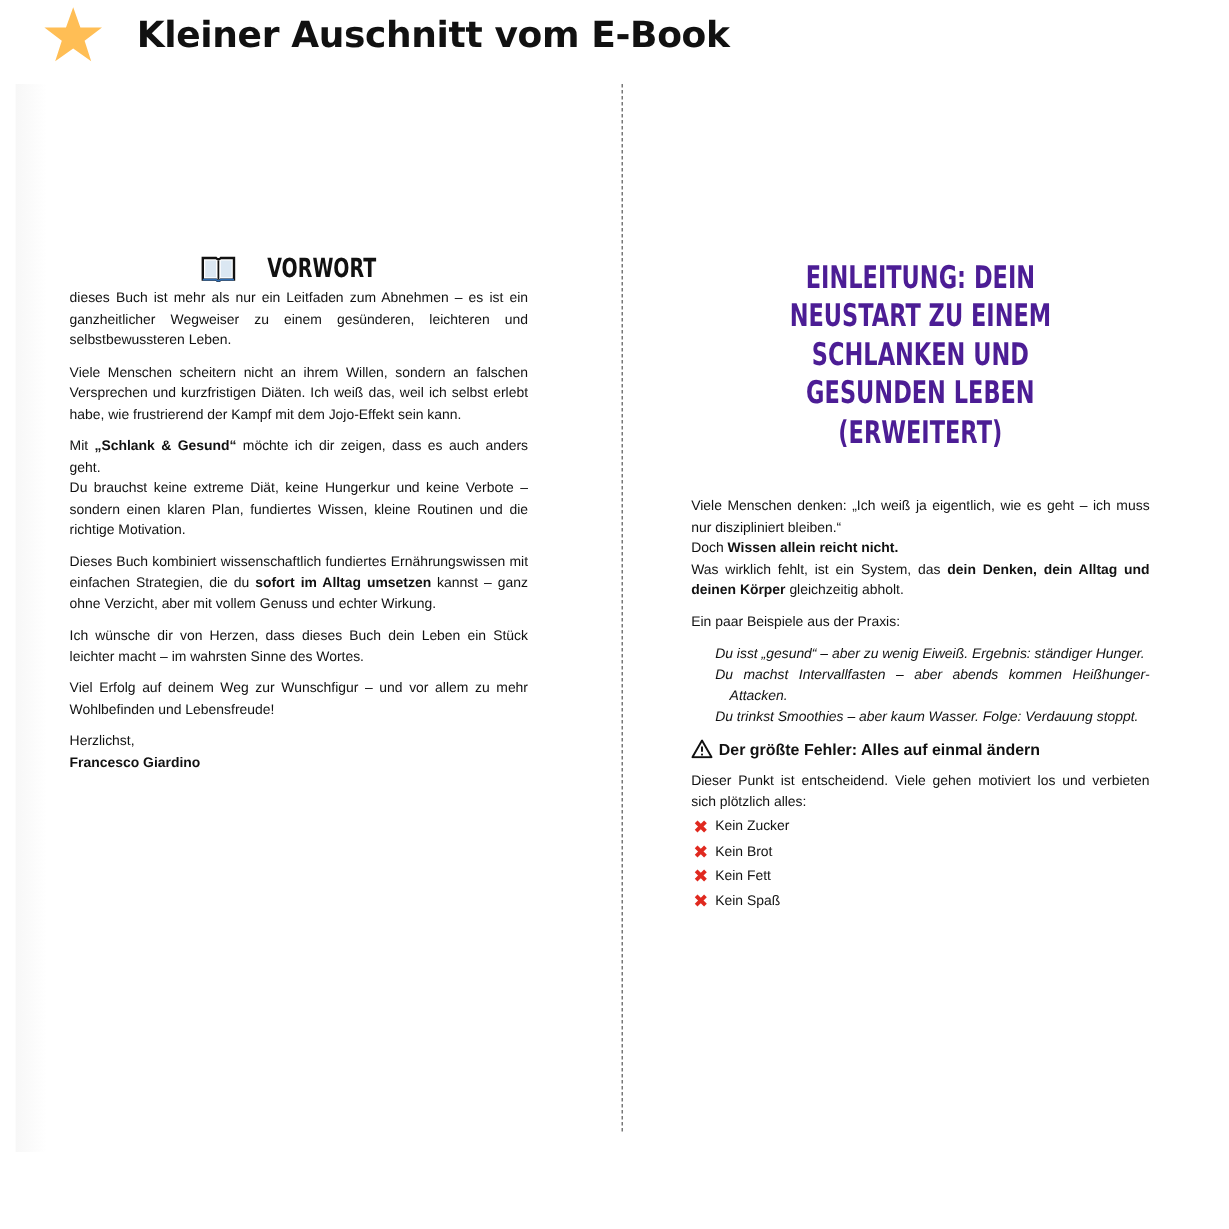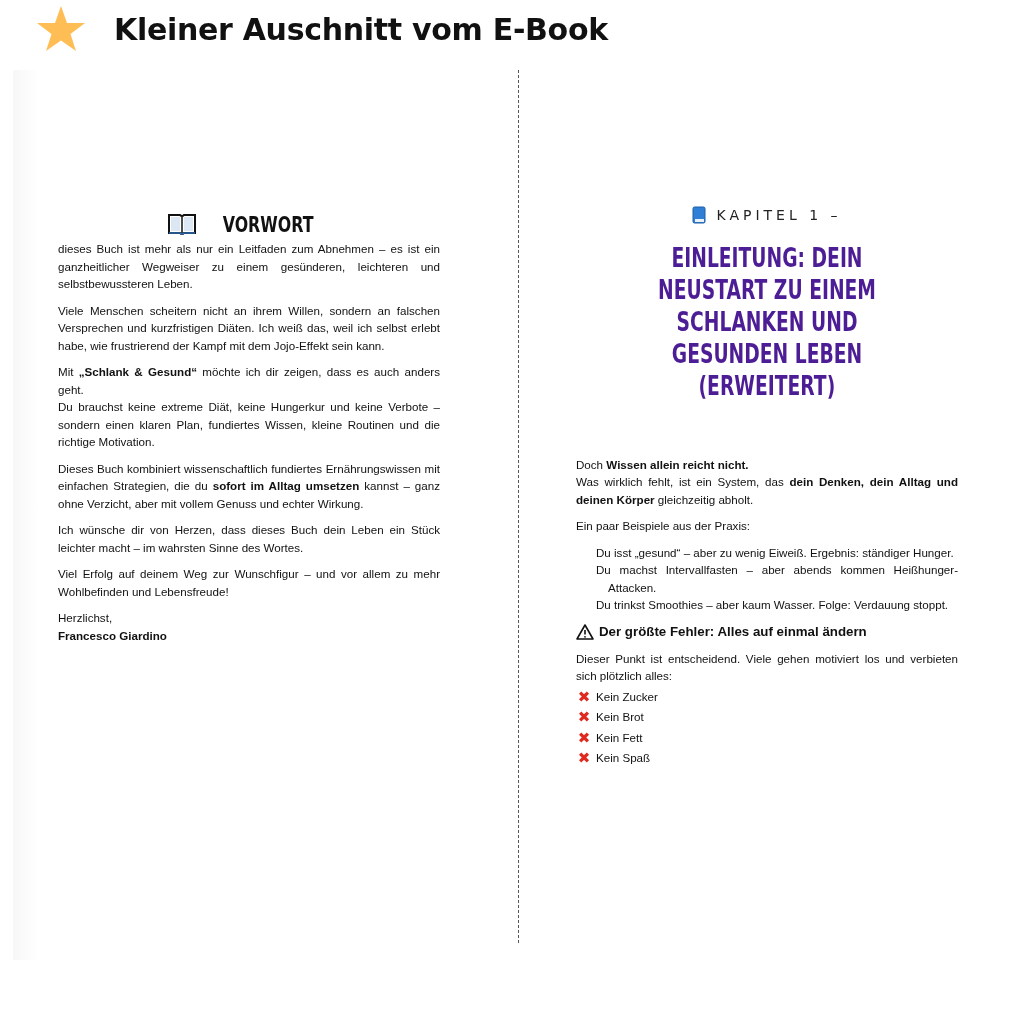--- a/index.html
+++ b/index.html
@@ -23,21 +23,21 @@
   .p { font-size:11.6px; line-height:17.5px; text-align:justify; margin:0 0 9px 0; color:#111; }
   .p b { font-weight:bold; }
   .greeting { margin-top:38px; }
 
   .kapitel-row { display:flex; align-items:center; justify-content:center; gap:10px; margin-top:4px; height:22px; }
   .kapitel-text { font-family:"DejaVu Sans", sans-serif; font-size:14px; letter-spacing:4px; color:#222; }
   .chapter-title { text-align:center; margin-top:16px; }
   .chapter-title .line { display:block; font-size:26px; line-height:32px; color:#4c1d95; }
 
   .h3 { font-weight:bold; font-size:13.3px; margin:0 0 10px 0; display:flex; align-items:center; gap:5px; color:#111; }
-  .bullets { margin:0 0 10px 0; padding:0; list-style:none; }
+  .bullets { margin:0 0 10px 0; padding:0; list-style:none;font-style:italic; }
   .bullets li { font-size:11.6px; line-height:17.5px; text-align:justify; padding-left:20px; text-indent:0; position:relative; }
   .xlist { list-style:none; padding:0; margin:0; }
   .xlist li { font-size:11.6px; line-height:20.5px; display:flex; align-items:center; gap:4px; }
   .x-icon { color:#e0291f; font-weight:bold; font-size:15px; width:16px; display:inline-block; text-align:center; font-family:"DejaVu Sans", sans-serif; }
 </style>
 </head>
 <body>
 
 <div class="header">
   <svg class="star" viewBox="0 0 50 48">
@@ -65,35 +65,28 @@
       <p class="p"><span>Viele Menschen scheitern nicht an ihrem Willen, sondern an falschen Versprechen und kurzfristigen Diäten. Ich weiß das, weil ich selbst erlebt habe, wie frustrierend der Kampf mit dem Jojo-Effekt sein kann.</span></p>
       <p class="p"><span>Mit </span><b>„Schlank &amp; Gesund“</b><span> möchte ich dir zeigen, dass es auch anders geht.</span><br><span>Du brauchst keine extreme Diät, keine Hungerkur und keine Verbote – sondern einen klaren Plan, fundiertes Wissen, kleine Routinen und die richtige Motivation.</span></p>
       <p class="p"><span>Dieses Buch kombiniert wissenschaftlich fundiertes Ernährungswissen mit einfachen Strategien, die du </span><b>sofort im Alltag umsetzen</b><span> kannst – ganz ohne Verzicht, aber mit vollem Genuss und echter Wirkung.</span></p>
       <p class="p"><span>Ich wünsche dir von Herzen, dass dieses Buch dein Leben ein Stück leichter macht – im wahrsten Sinne des Wortes.</span></p>
       <p class="p"><span>Viel Erfolg auf deinem Weg zur Wunschfigur – und vor allem zu mehr Wohlbefinden und Lebensfreude!</span></p>
       <p class="p" style="text-align: left;"><span>Herzlichst,</span><br><b>Francesco Giardino</b></p>
     </div>
 </div>
 
 <div class="page-right">
-  <div class="kapitel-row">
-    <svg width="14" height="18" viewBox="0 0 14 18">
-      <rect x="1" y="1" width="12" height="16" rx="1.5" fill="#2f7fd6" stroke="#1d5ea6" stroke-width="1"></rect>
-      <rect x="3" y="13" width="9" height="3" fill="#e9f1fb"></rect>
-    </svg>
-    <span class="kapitel-text">KAPITEL 1 –</span>
-  </div>
   <div class="chapter-title">
     <span class="line"><span class="condensed">EINLEITUNG: DEIN NEUSTART ZU EINEM</span></span>
     <span class="line"><span class="condensed">SCHLANKEN UND GESUNDEN LEBEN</span></span>
     <span class="line"><span class="condensed">(ERWEITERT)</span></span>
   </div>
 
   <div style="margin-top:36px;">
-    <p class="p" id="sec1-para"><br><span>Doch </span><b>Wissen allein reicht nicht.</b><br><span>Was wirklich fehlt, ist ein System, das </span><b>dein Denken, dein Alltag und deinen Körper</b><span> gleichzeitig abholt.</span></p>
+    <p class="p" id="sec1-para"><span>Viele Menschen denken: „Ich weiß ja eigentlich, wie es geht – ich muss nur diszipliniert bleiben.“</span><br><span>Doch </span><b>Wissen allein reicht nicht.</b><br><span>Was wirklich fehlt, ist ein System, das </span><b>dein Denken, dein Alltag und deinen Körper</b><span> gleichzeitig abholt.</span></p>
     <p class="p">Ein paar Beispiele aus der Praxis:</p>
     <ul class="bullets" id="examples-list">
         <li style="text-indent: -12px; padding-left: 32px;">Du isst „gesund“ – aber zu wenig Eiweiß. Ergebnis: ständiger Hunger.</li>
         <li style="text-indent: -12px; padding-left: 32px;">Du machst Intervallfasten – aber abends kommen Heißhunger-Attacken.</li>
         <li style="text-indent: -12px; padding-left: 32px;">Du trinkst Smoothies – aber kaum Wasser. Folge: Verdauung stoppt.</li>
       </ul>
   </div>
 
   <div>
     <div class="h3">

